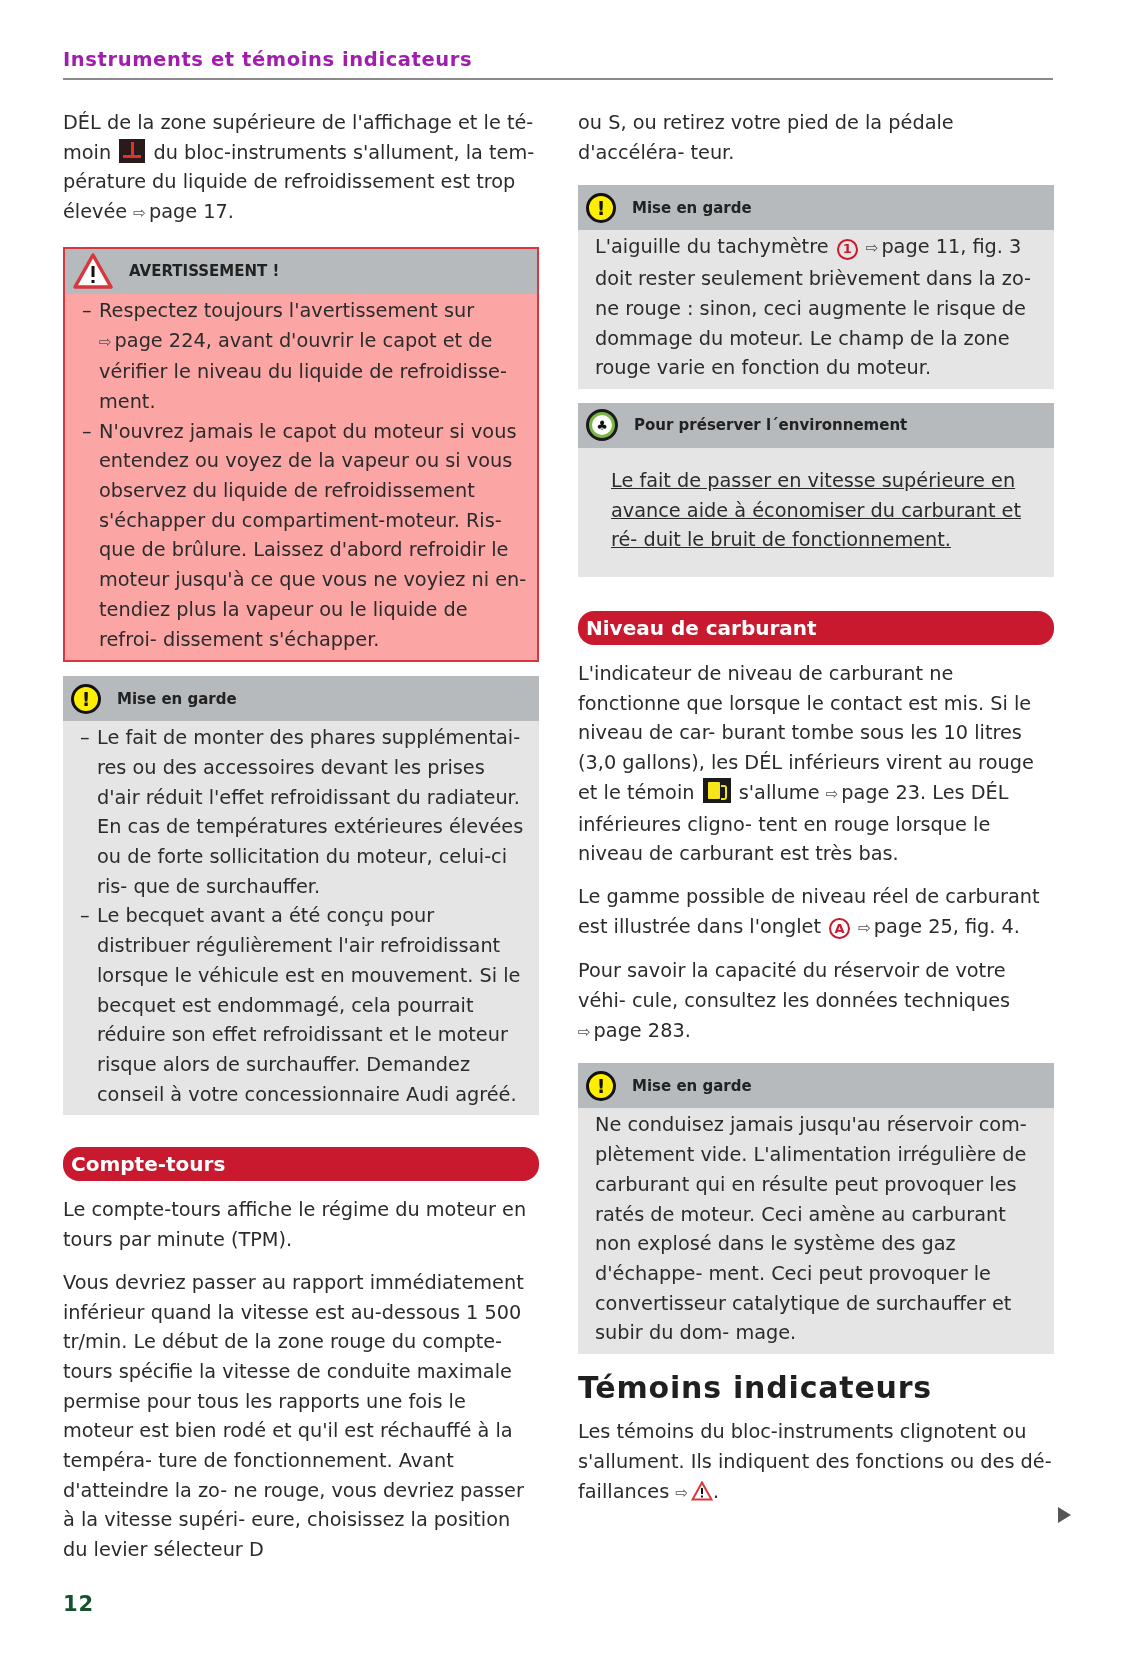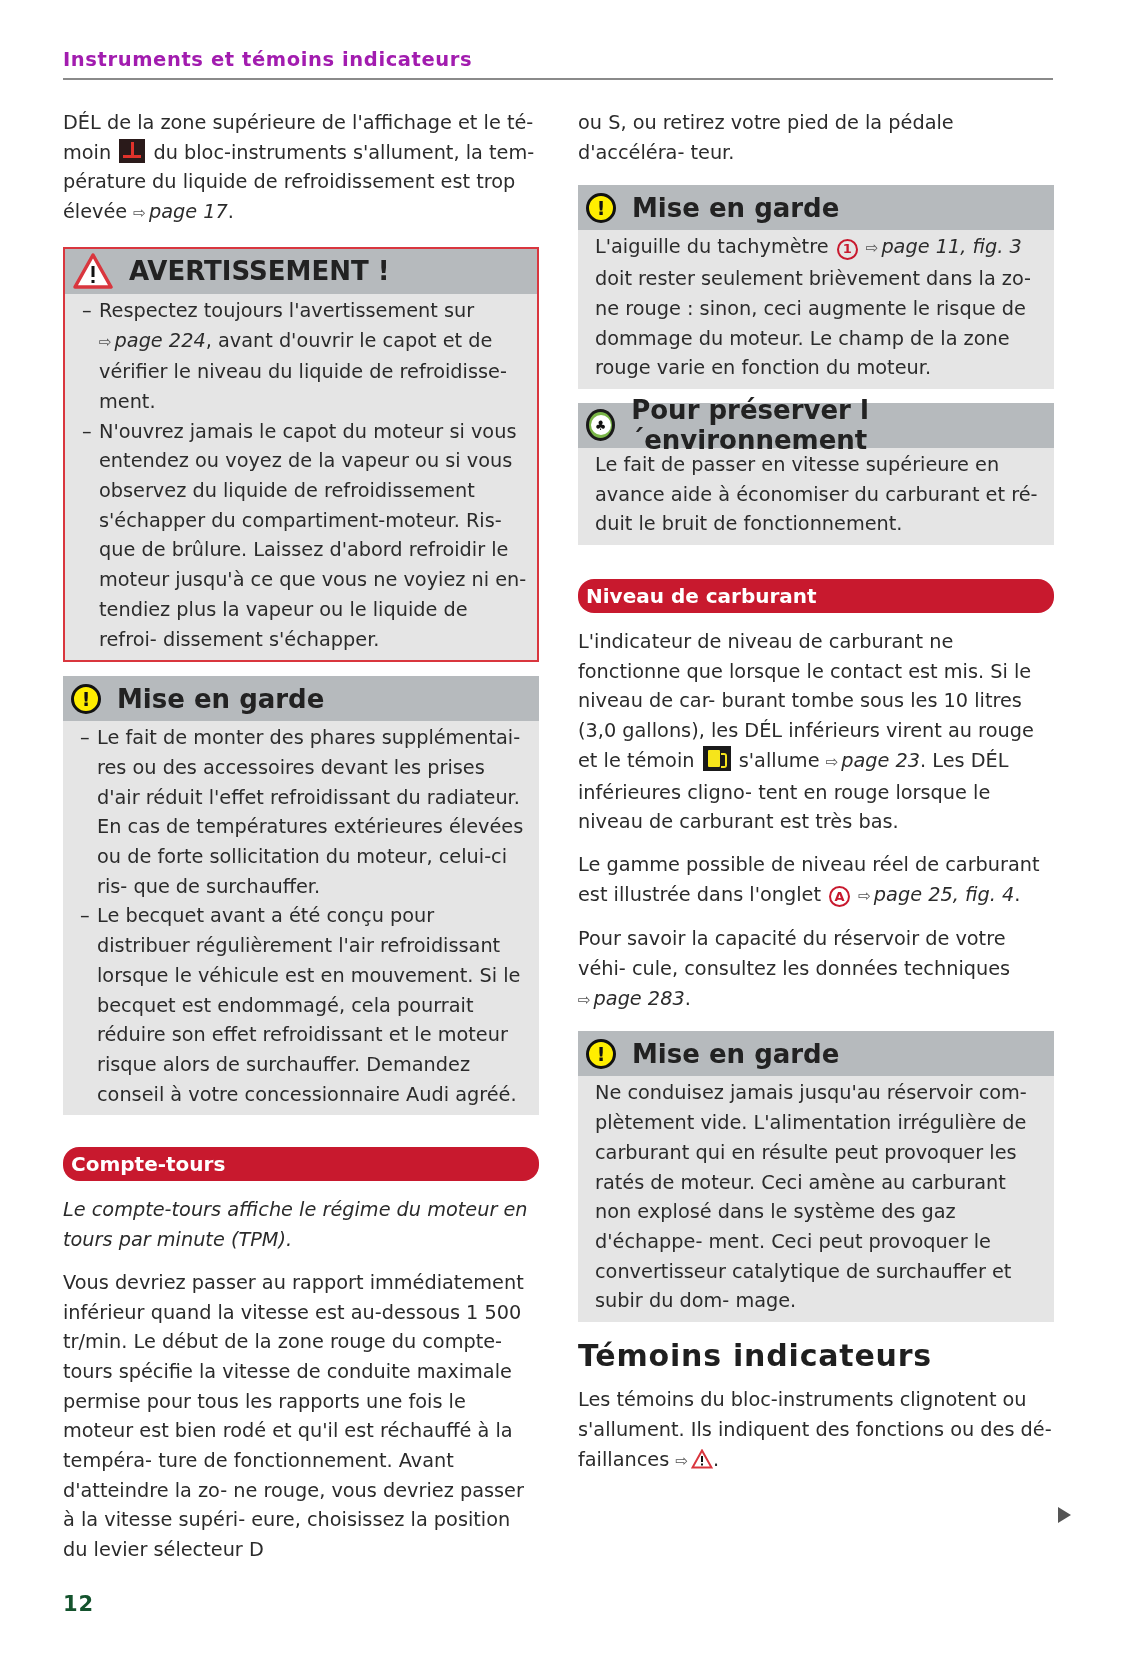--- a/index.html
+++ b/index.html
@@ -9,28 +9,28 @@
          font-family: "DejaVu Sans", sans-serif; font-weight: bold; font-size: 19.5px;
          letter-spacing: 0.6px; color: #a21caf; }
   .head-rule { position: absolute; left: 63px; top: 78px; width: 990px; height: 2px; background: #8a8a8a; }
 
   .col { position: absolute; width: 476px; }
   .col-left { left: 63px; top: 108px; }
   .col-right { left: 578px; top: 108px; }
 
   p, .li { margin: 0; font-size: 19.3px; line-height: 29.7px; }
   p { margin-bottom: 13px; }
-  .it { font-style: italic; }
+  .it { }
   .arrow { font-size: 15px; color: #555; margin: 0 3px 0 0; }
 
   .box { background: #e5e5e5; margin-bottom: 14px; }
   .box-head { background: #b6babd; height: 45px; display: flex; align-items: center; padding-left: 8px; }
-  .box-title { font-weight: bold; font-size: 26px; color: #222; margin-left: 16px; }
+  .box-title { font-weight: bold; font-size: 15px; color: #222; margin-left: 16px; }
   .box-body { padding: 2px 10px 6px 17px; }
-  .box-warning { border: 2px solid #d9363e; background: #e5e5e5; }
+  .box-warning { border: 2px solid #d9363e; background: #fca5a5; }
   .box-warning .box-head { background: #b6babd; }
   .box .li { display: flex; }
   .box .li .dash { width: 17px; flex: none; }
 
   .icon-caution { width: 30px; height: 30px; border-radius: 50%; background: #ffee00; border: 3px solid #111;
        box-sizing: border-box; display: flex; align-items: center; justify-content: center;
        font-weight: bold; font-size: 19px; color: #111; }
   .icon-env { width: 32px; height: 32px; border-radius: 50%; background: #7ab648; border: 3px solid #1a1a1a;
        box-sizing: border-box; display: flex; align-items: center; justify-content: center; }
   .icon-env-inner { width: 20px; height: 20px; border-radius: 50%; background: #ffffff; display: flex;
@@ -139,21 +139,21 @@
   </div>
 
   <div class="box" style="margin-bottom:34px;">
     <div class="box-head">
       <span class="icon-env">
           <span class="icon-env-inner">♣</span>
         </span>
       <span class="box-title">Pour préserver l´environnement</span>
     </div>
     <div class="box-body">
-      <p style="margin:0;">Le fait de passer en vitesse supérieure en avance aide à économiser du carburant et ré- duit le bruit de fonctionnement.</p>
+      <p style="margin:16px;text-decoration:underline;">Le fait de passer en vitesse supérieure en avance aide à économiser du carburant et ré- duit le bruit de fonctionnement.</p>
     </div>
   </div>
 
   <div class="section-bar">Niveau de carburant</div>
   <p>
     <span>L'indicateur de niveau de carburant ne fonctionne que lorsque le contact est mis. Si le niveau de car- burant tombe sous les 10 litres (3,0 gallons), les DÉL inférieurs virent au rouge et le témoin</span>
     <span class="inline-fuel"></span>
     <span>s'allume</span>
     <span class="arrow">⇨</span><span class="it">page 23</span><span>. Les DÉL inférieures cligno- tent en rouge lorsque le niveau de carburant est très bas.</span>
   </p>

